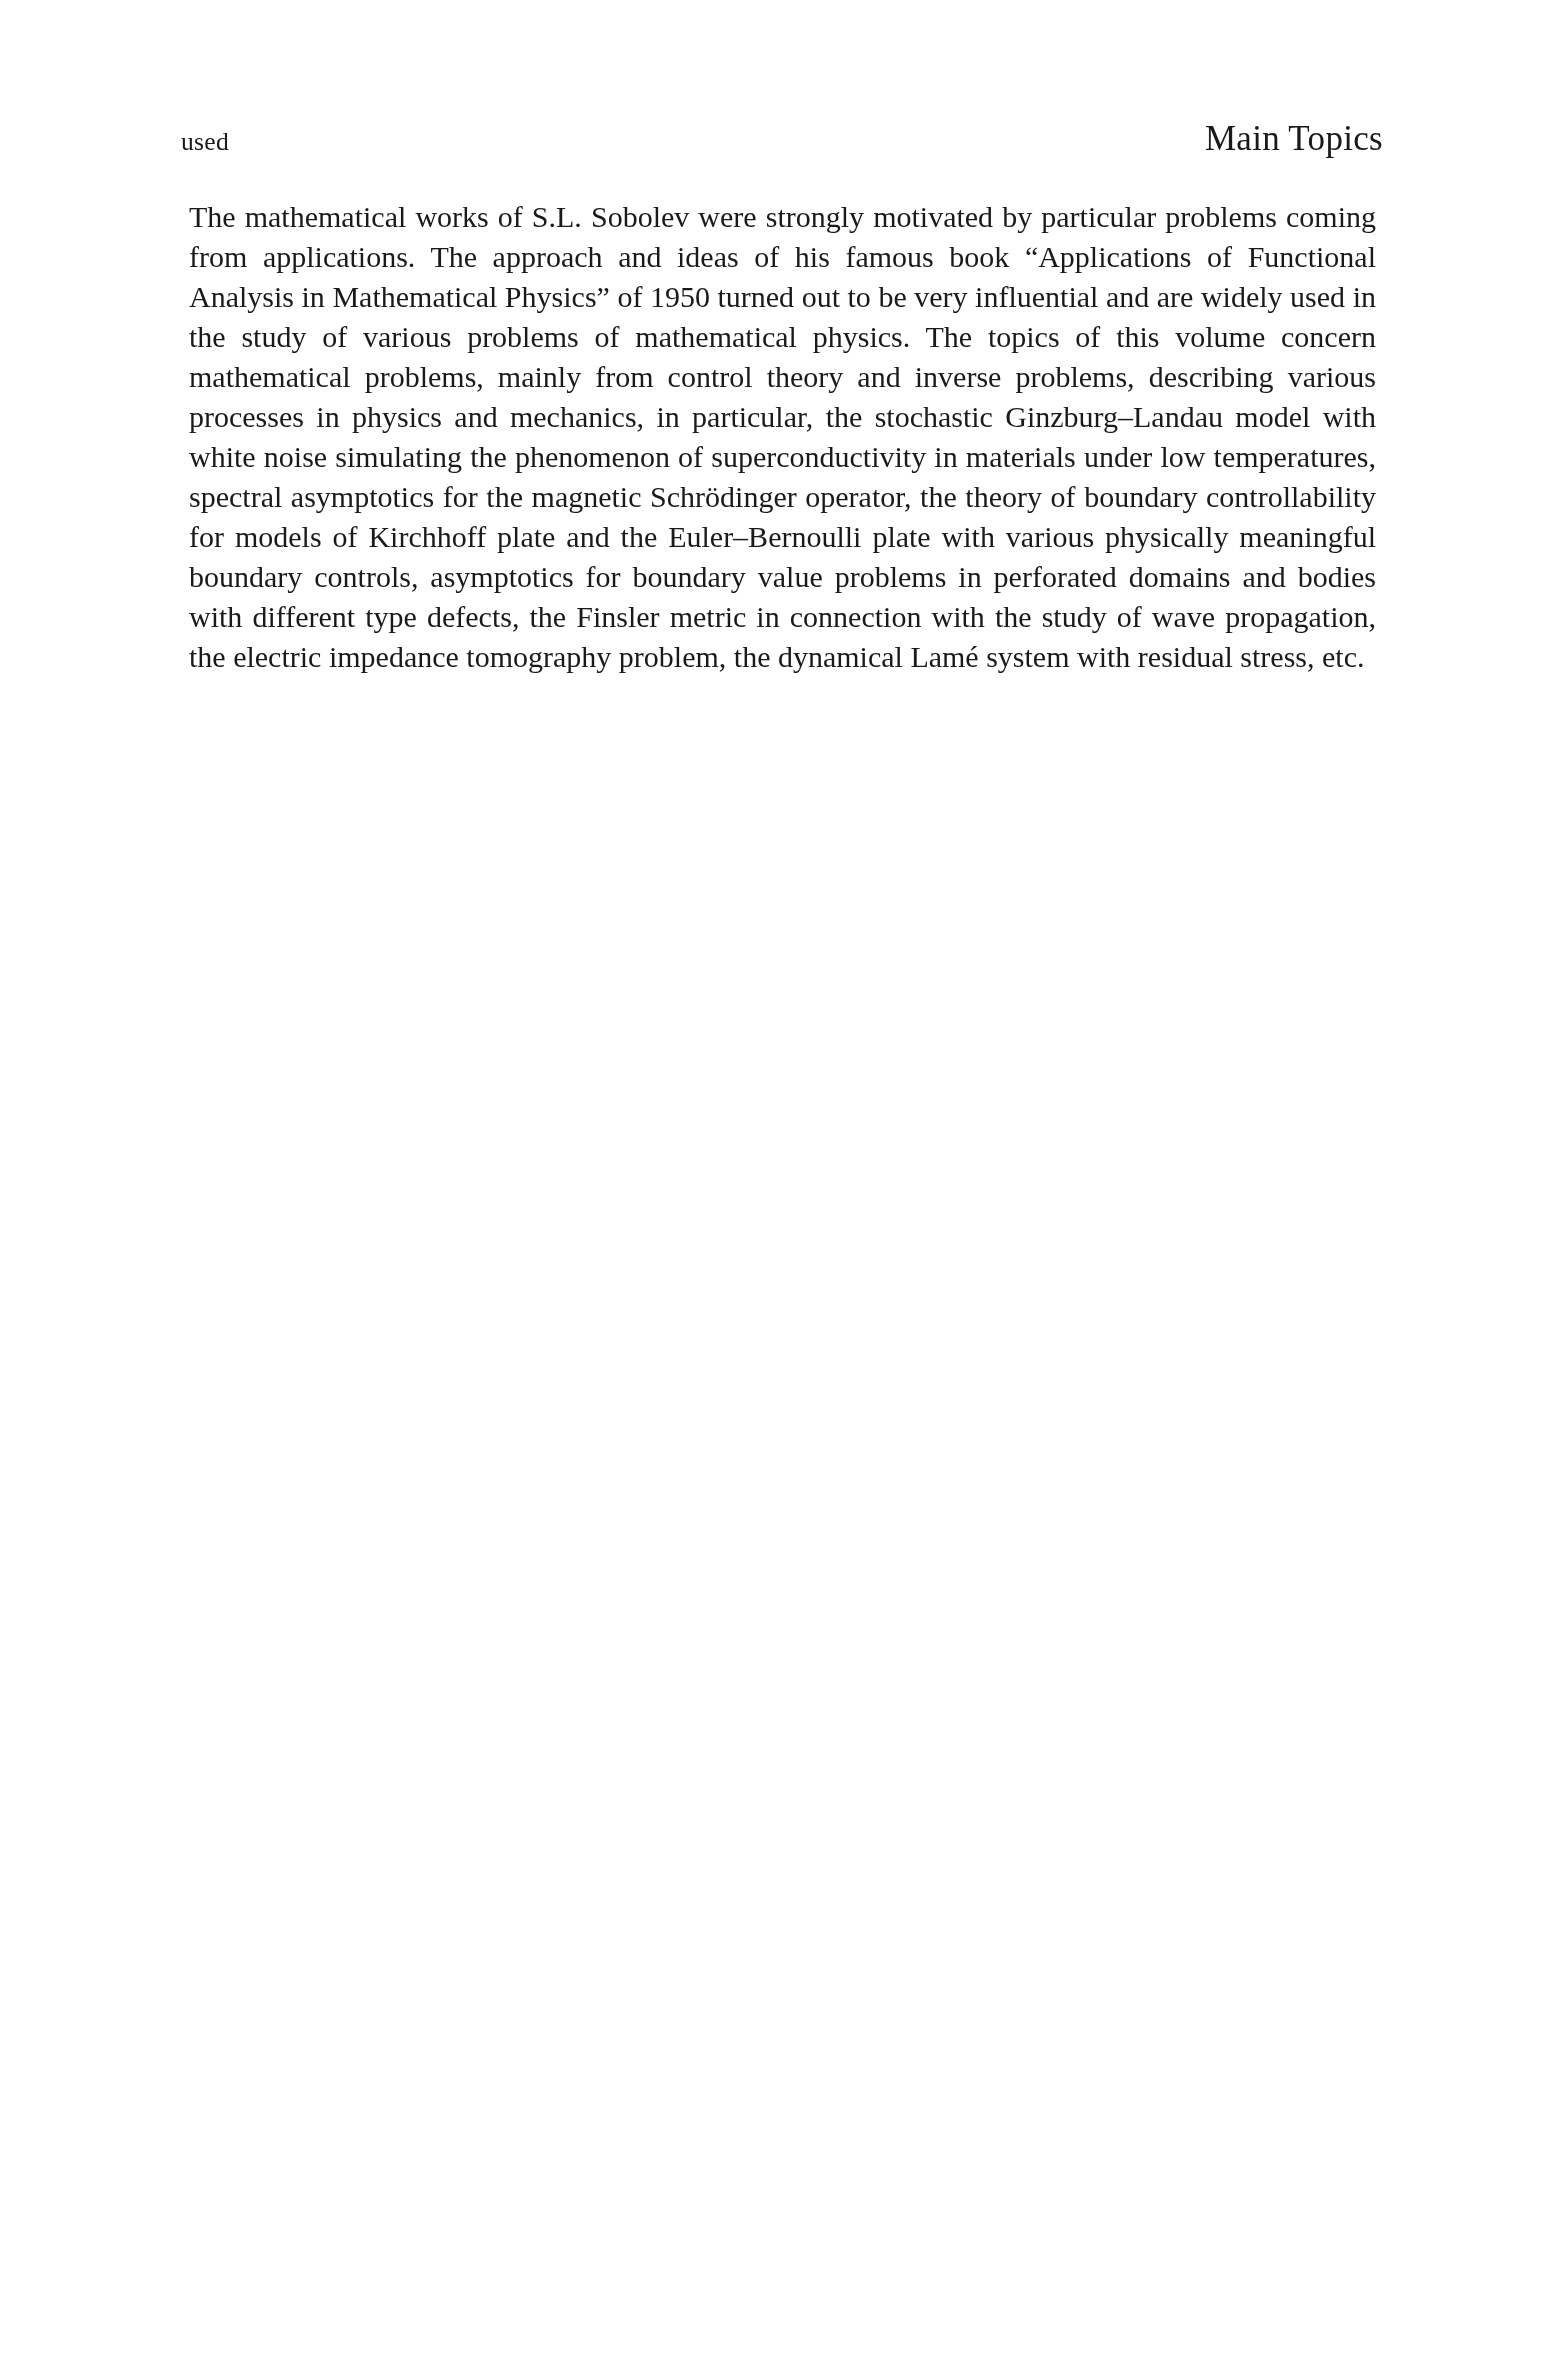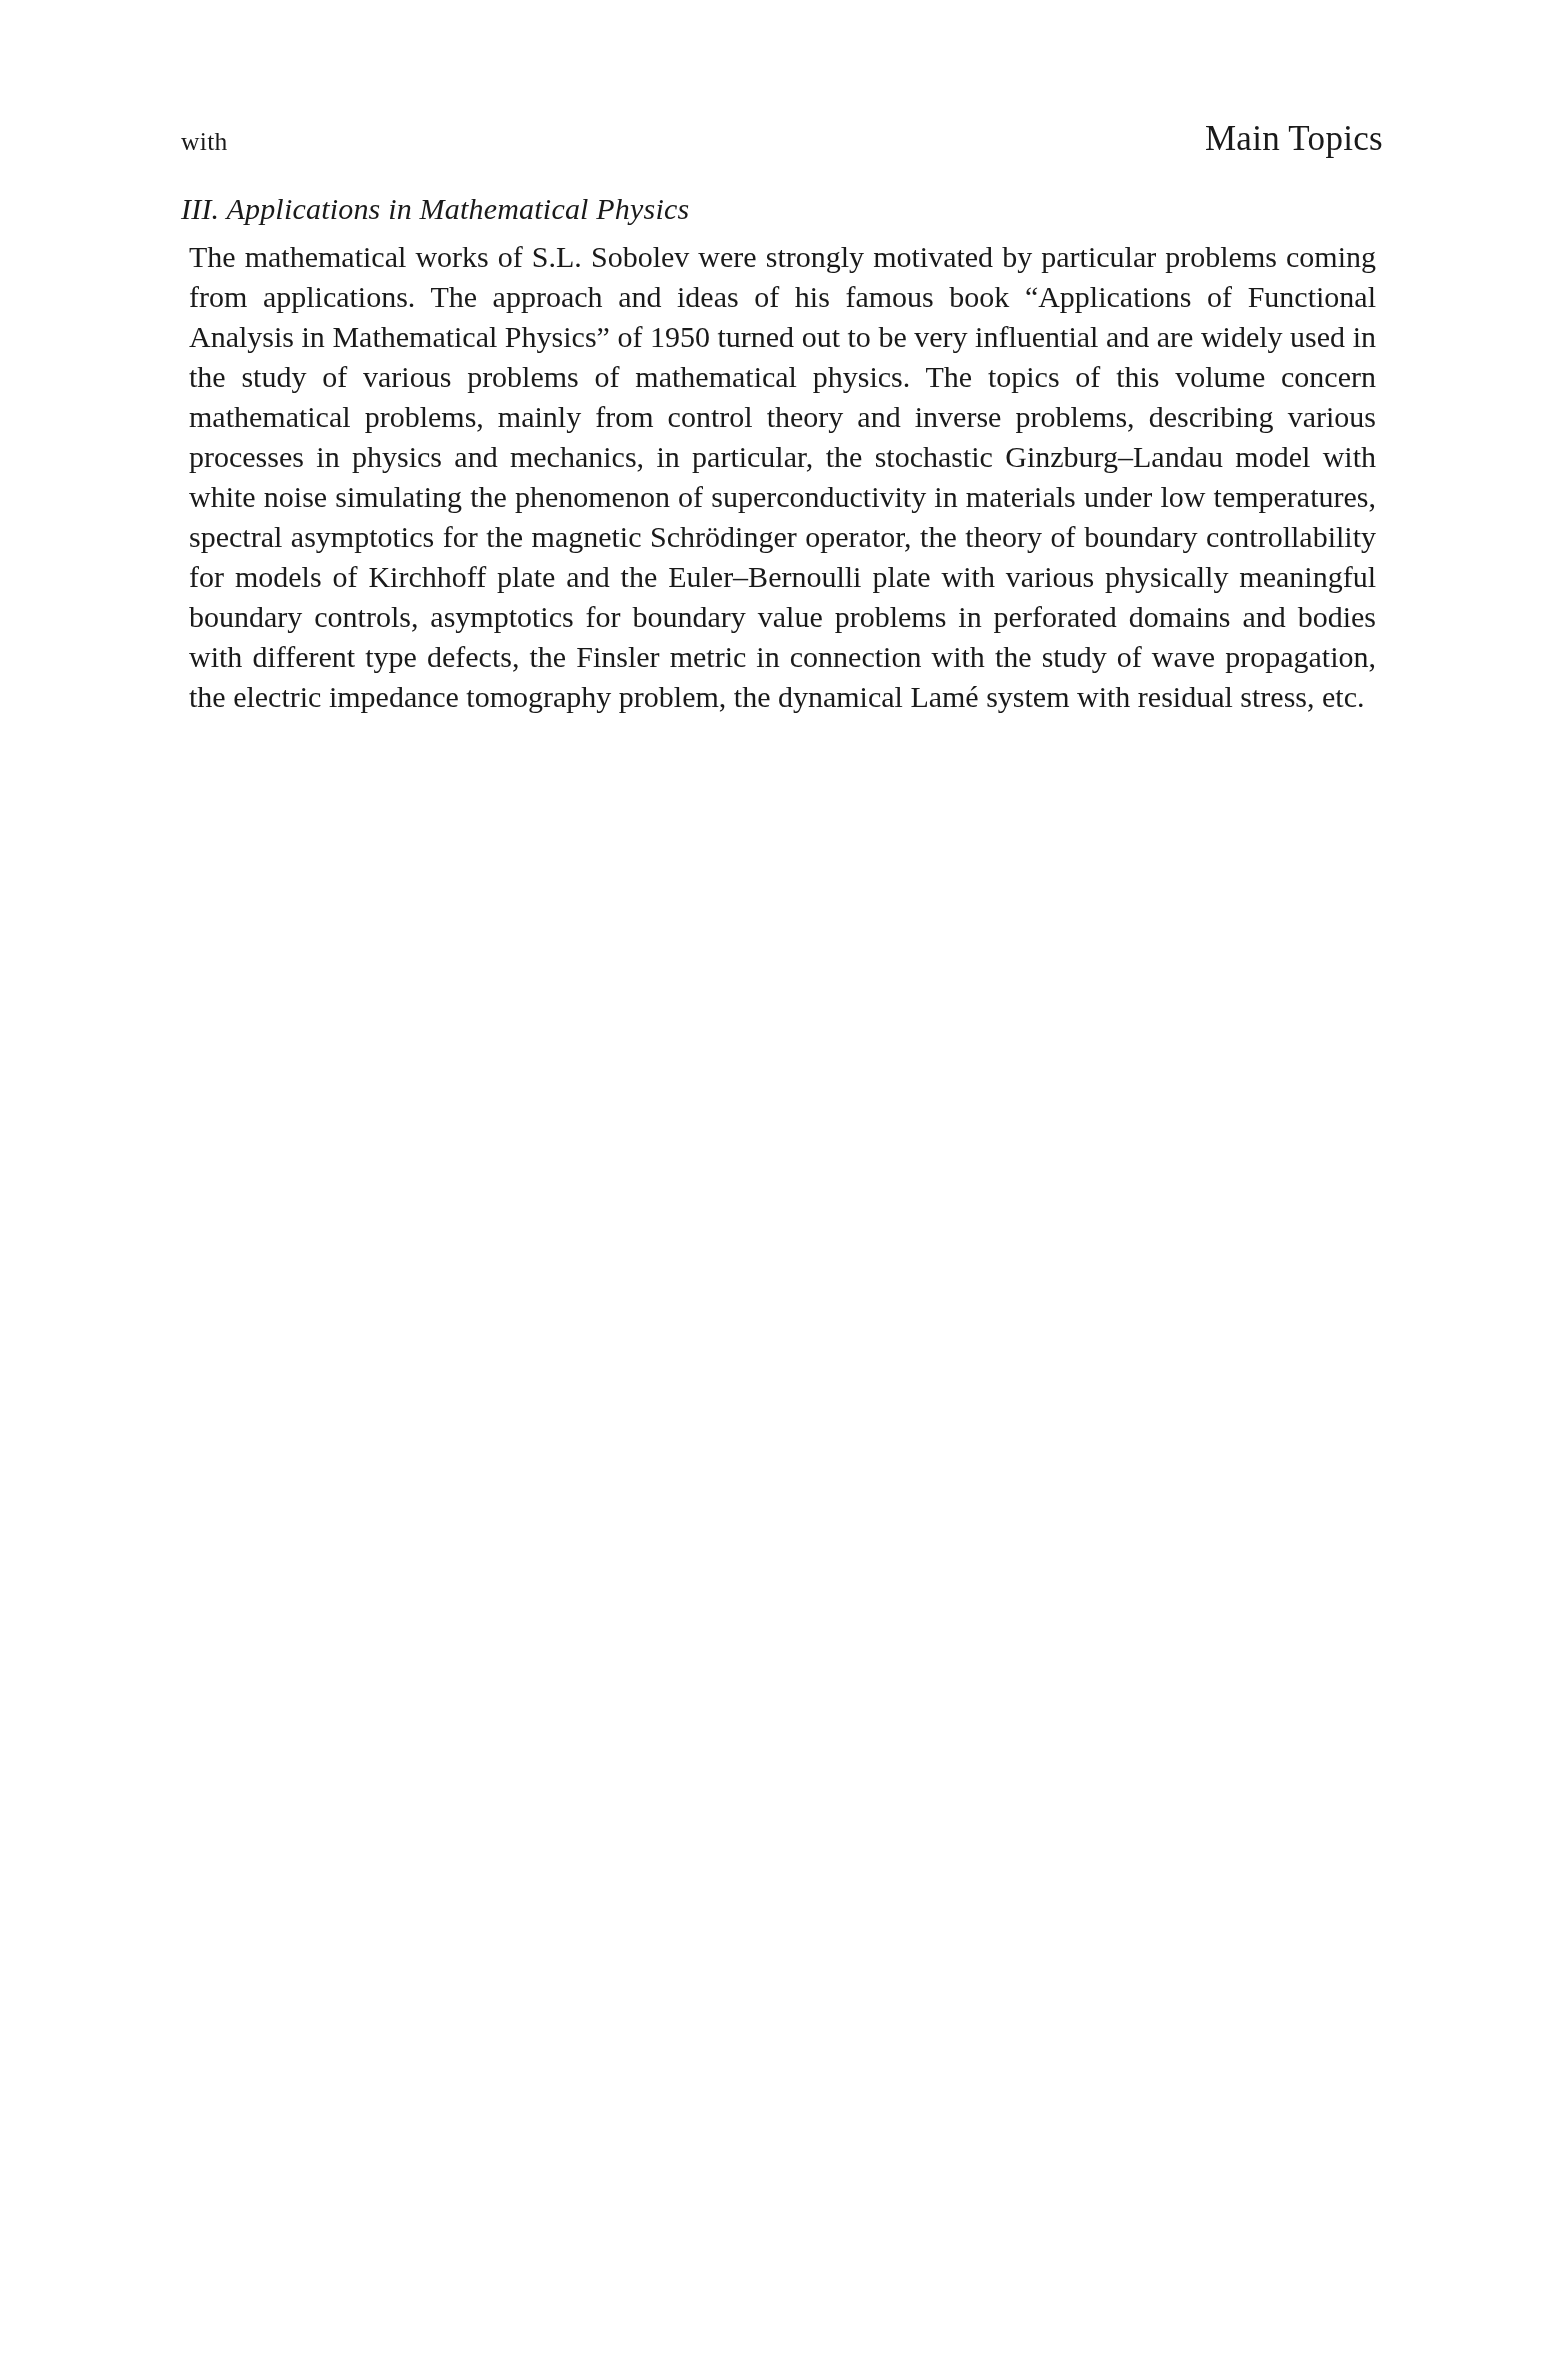--- a/index.html
+++ b/index.html
@@ -61,23 +61,22 @@
     margin: 8px;
     hyphens: manual;
   }
 </style>
 </head>
 <body>
 
 <div class="page">
 
   <div class="running-head">
-    <span class="folio">with</span>
+    <span class="folio">used</span>
     <span class="head-title">Main Topics</span>
   </div>
 
   <div class="content">
-    <p class="section-heading">III. Applications in Mathematical Physics</p>
     <p class="body-text">The mathematical works of S.L. Sobolev were strongly motivated by particular problems coming from applications. The approach and ideas of his famous book “Applications of Functional Analysis in Mathematical Physics” of 1950 turned out to be very influential and are widely used in the study of various problems of mathematical physics. The topics of this volume concern mathematical problems, mainly from control theory and inverse problems, describing various processes in physics and mechanics, in particular, the stochastic Ginzburg–Landau model with white noise simulating the phenomenon of superconductivity in materials under low temperatures, spectral asymptotics for the magnetic Schrödinger operator, the theory of boundary controllability for models of Kirchhoff plate and the Euler–Bernoulli plate with various physically meaningful boundary controls, asymptotics for boundary value problems in perforated domains and bodies with different type defects, the Finsler metric in connection with the study of wave propagation, the electric impedance tomography problem, the dynamical Lamé system with residual stress, etc.</p>
   </div>
 
 </div>
 
 
 </body></html>

